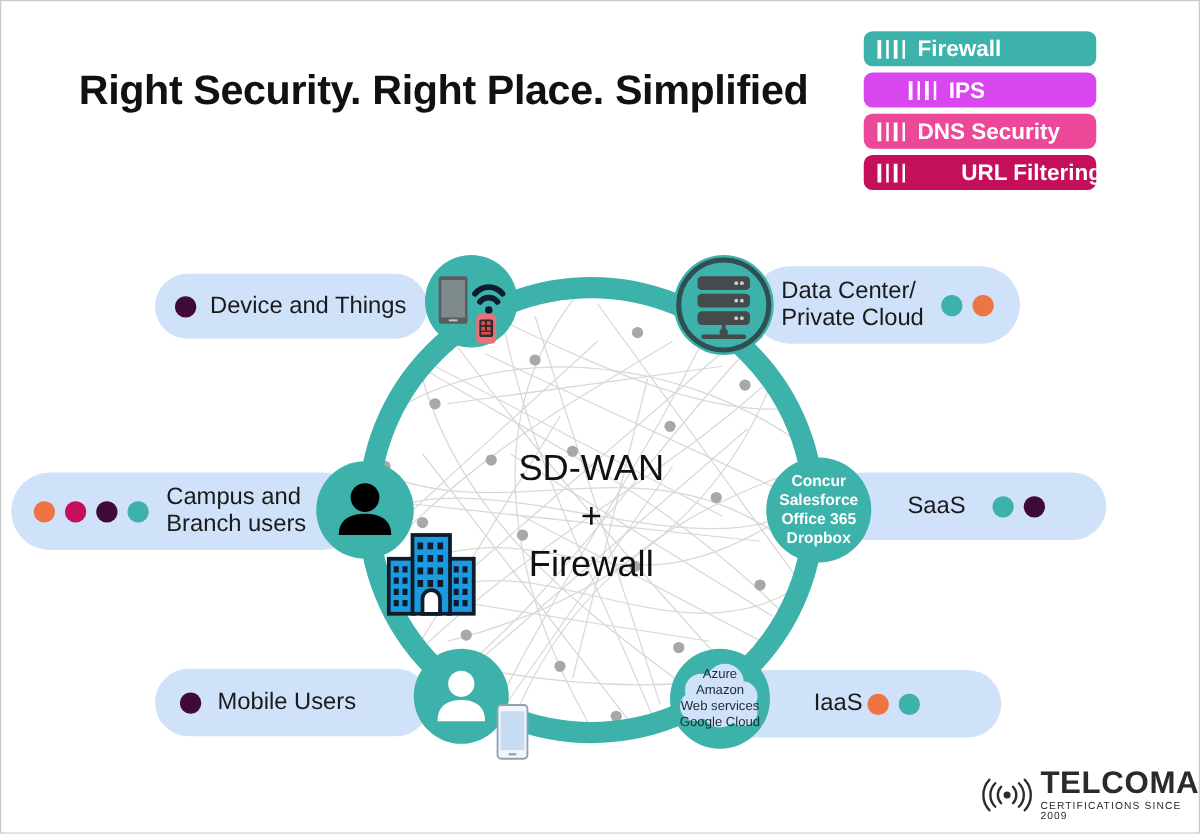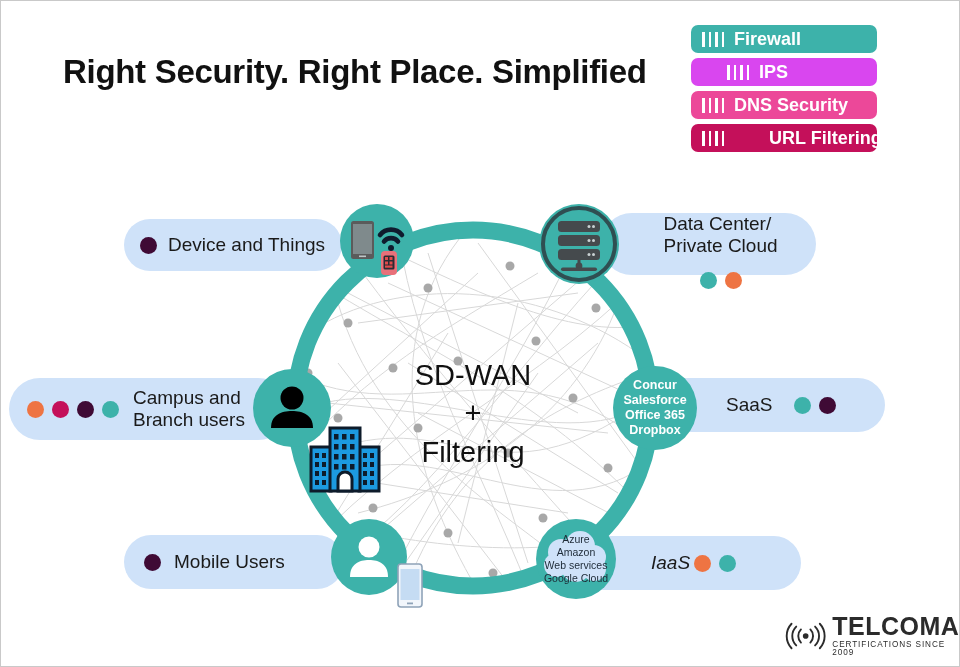--- a/index.html
+++ b/index.html
@@ -88,25 +88,25 @@
     gap: 8px;
   }
   .dot {
     width: 17px;
     height: 17px;
     border-radius: 50%;
     flex: none;
   }
 
   #pill-device  { left: 123px; top: 218px; width: 218px; height: 52px; padding-left: 16px; gap: 11px; }
-  #pill-dc      { left: 600px; top: 212px; width: 215px; height: 62px; padding-left: 24px; gap: 14px; flex-direction: column; }
+  #pill-dc      { left: 600px; top: 212px; width: 215px; height: 62px; padding-left: 24px; gap: 14px; }
   #pill-campus  { left: 8px;   top: 377px; width: 280px; height: 62px; padding-left: 18px; gap: 14px; }
   #pill-saas    { left: 660px; top: 377px; width: 224px; height: 54px; padding-left: 65px; gap: 22px; align-items: center; }
   #pill-mobile  { left: 123px; top: 534px; width: 220px; height: 54px; padding-left: 20px; gap: 13px; }
-  #pill-iaas    { left: 560px; top: 535px; width: 240px; height: 54px; padding-left: 90px; gap: 4px; font-style: italic; }
+  #pill-iaas    { left: 560px; top: 535px; width: 240px; height: 54px; padding-left: 90px; gap: 4px; }
 
   
   #ring-wrap {
     position: absolute;
     left: 277px;
     top: 212px;
     width: 390px;
     height: 390px;
   }
   #mesh { position: absolute; left: 0; top: 0; }
@@ -340,21 +340,21 @@
           <circle cx="125" cy="355" r="4.5"></circle>
         <circle cx="215" cy="360" r="4.5"></circle>
           <circle cx="55" cy="330" r="4.5"></circle>
       </g>
       <circle cx="195" cy="195" r="178" fill="none" stroke="#3db2aa" stroke-width="17"></circle>
     </svg>
   </div>
 
   <div id="center-text">SD-WAN
 +
-Filtering</div>
+Firewall</div>
 
   <div class="node" id="node-device"></div>
   <div class="devices">
     <svg width="62" height="62" viewBox="0 0 62 62">
       <rect x="1" y="6" width="23" height="38" rx="2.5" fill="#5b5b5b"></rect>
       <rect x="3" y="9" width="19" height="30" fill="#7f8a8c"></rect>
       <rect x="9" y="40.5" width="7" height="1.6" fill="#bfc6c7"></rect>
       <g fill="none" stroke="#0f1b2e" stroke-width="4.6" stroke-linecap="round">
         <path d="M30 20 A14 14 0 0 1 52 20"></path>
         <path d="M34 26.5 A9 9 0 0 1 48 26.5"></path>

